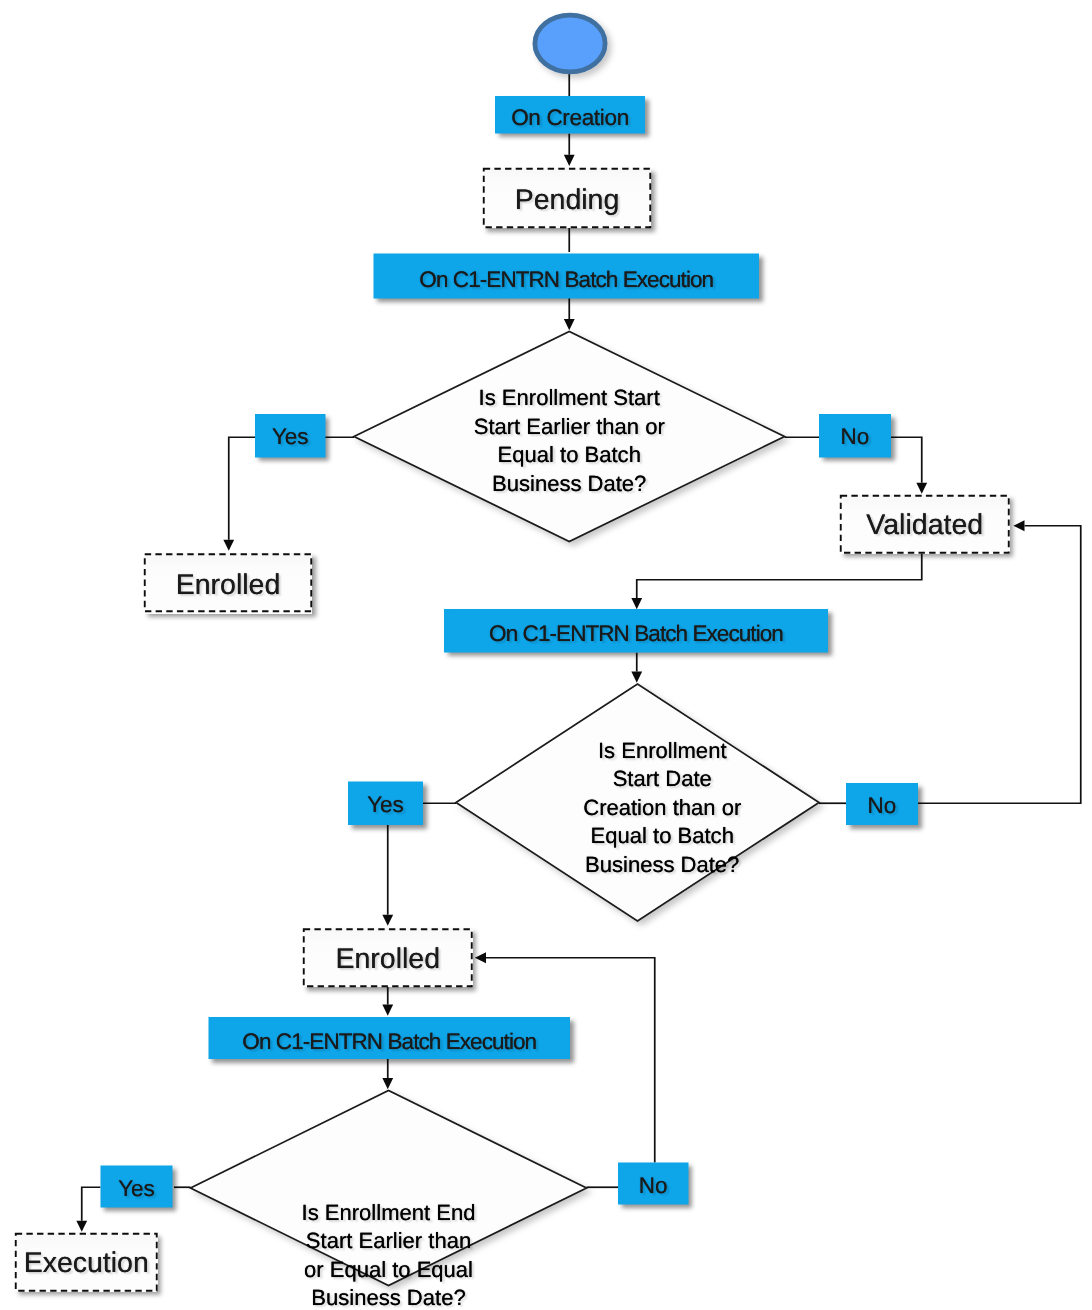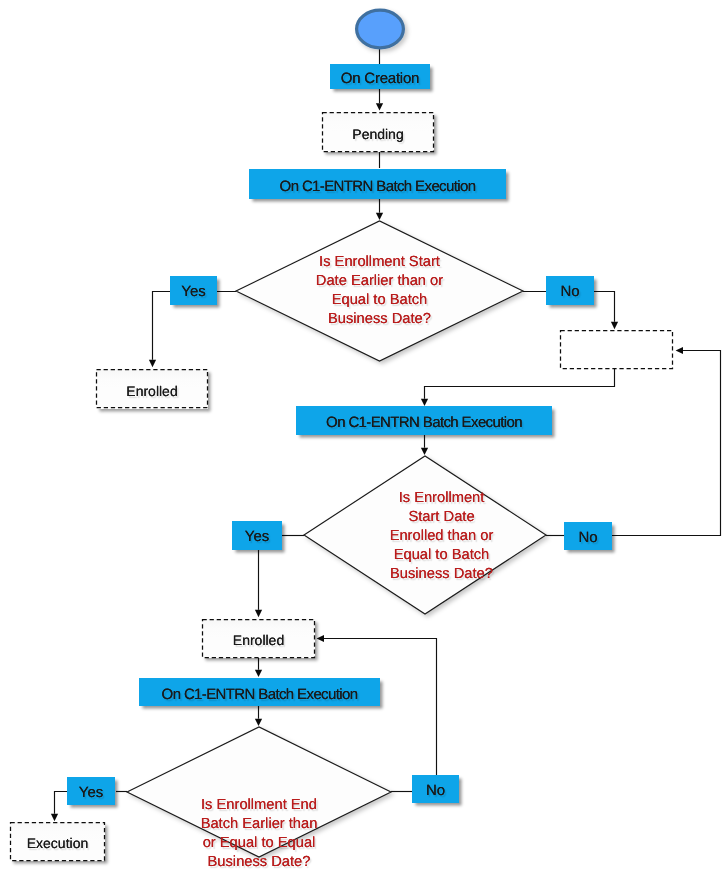--- a/index.html
+++ b/index.html
@@ -34,42 +34,42 @@
     box-sizing: border-box;
     display: flex;
     align-items: center;
     justify-content: center;
     text-align: center;
     color: #1a1a1a;
   }
   .state-box {
     background: linear-gradient(to bottom, #f7f7f7 0%, #fcfcfc 25%, #fdfdfd 50%, #fdfdfd 100%);
     box-shadow: 2.5px 2.5px 3px rgba(0,0,0,0.38);
-    font-size: 14px;
+    font-size: 19px;
   }
   .state-box > span { position: relative; top: 1.6px; }
   .label-box {
     background: #0ea5e9;
     box-shadow: 2.5px 2.5px 3px rgba(0,0,0,0.42);
     font-size: 15px;
   }
   .label-box > span { position: relative; top: 1px; }
   .label-box.wide { letter-spacing: -0.62px; }
   .label-box.wide > span { top: 2px; }
   .label-box.narrow { letter-spacing: -0.22px; }
   .label-box.narrow > span { top: 1.6px; }
   .diamond-text {
     position: absolute;
     display: flex;
-    align-items: flex-start;
+    align-items: flex-end;
     justify-content: center;
     text-align: center;
     font-size: 14.7px;
     line-height: 18.9px;
-    color: #b91c1c;
+    color: #000000;
     pointer-events: none;
     white-space: nowrap;
   }
   .tline { white-space: nowrap; }
   .node, .diamond-text {
     text-shadow: 0 0 0.55px currentColor, 1.6px 1.5px 1.4px rgba(0,0,0,0.14);
   }
 </style>
 </head>
 <body>
@@ -126,38 +126,38 @@
       <polygon points="304,535 425,456 546,535 425,614" filter="url(#softshadow)"></polygon>
       <polygon points="127,792 259,727 391,792 259,857" filter="url(#softshadow)"></polygon>
     </g>
 
     <ellipse cx="380" cy="29" rx="23.4" ry="18.9" fill="#59a0fc" stroke="#3f6f9f" stroke-width="3.2" filter="url(#softshadow)"></ellipse>
   </svg>
 
   <div class="diamond-text" style="left:258px;top:253px;width:243px;height:80px">
       <div>
         <div class="tline">Is Enrollment Start</div>
-        <div class="tline">Date Earlier than or</div>
+        <div class="tline">Start Earlier than or</div>
         <div class="tline">Equal to Batch</div>
         <div class="tline">Business Date?</div>
       </div>
     </div>
   <div class="diamond-text" style="left:354px;top:489px;width:175px;height:98px">
       <div>
         <div class="tline">Is Enrollment</div>
         <div class="tline">Start Date</div>
-        <div class="tline">Enrolled than or</div>
+        <div class="tline">Creation than or</div>
         <div class="tline">Equal to Batch</div>
         <div class="tline">Business Date?</div>
       </div>
     </div>
   <div class="diamond-text" style="left:152px;top:796px;width:214px;height:80px">
       <div>
         <div class="tline">Is Enrollment End</div>
-        <div class="tline">Batch Earlier than</div>
+        <div class="tline">Start Earlier than</div>
         <div class="tline">or Equal to Equal</div>
         <div class="tline">Business Date?</div>
       </div>
     </div>
 
   <div class="node label-box narrow" style="left:330px;top:64px;width:100px;height:25px">
       <span>On Creation</span>
     </div>
   <div class="node label-box wide" style="left:249px;top:169px;width:257px;height:30px">
       <span>On C1-ENTRN Batch Execution</span>
@@ -186,20 +186,23 @@
     </div>
   <div class="node label-box" style="left:412px;top:775px;width:47px;height:28px">
       <span>No</span>
     </div>
 
   <div class="node state-box" style="left:322px;top:112px;width:112px;height:40px">
       <span>Pending</span>
     </div>
   <div class="node state-box" style="left:96px;top:369px;width:112px;height:40px">
       <span>Enrolled</span>
+    </div>
+  <div class="node state-box" style="left:560px;top:330px;width:113px;height:39px">
+      <span>Validated</span>
     </div>
   <div class="node state-box" style="left:202px;top:619px;width:113px;height:39px">
       <span>Enrolled</span>
     </div>
   <div class="node state-box" style="left:10px;top:822px;width:95px;height:39px">
       <span>Execution</span>
     </div>
 
   <svg id="outlines" viewBox="0 0 728 873" width="728" height="873">
     <g fill="none" stroke="#0d0d0d" stroke-width="1.25" stroke-dasharray="4.25 2.85" shape-rendering="auto">

